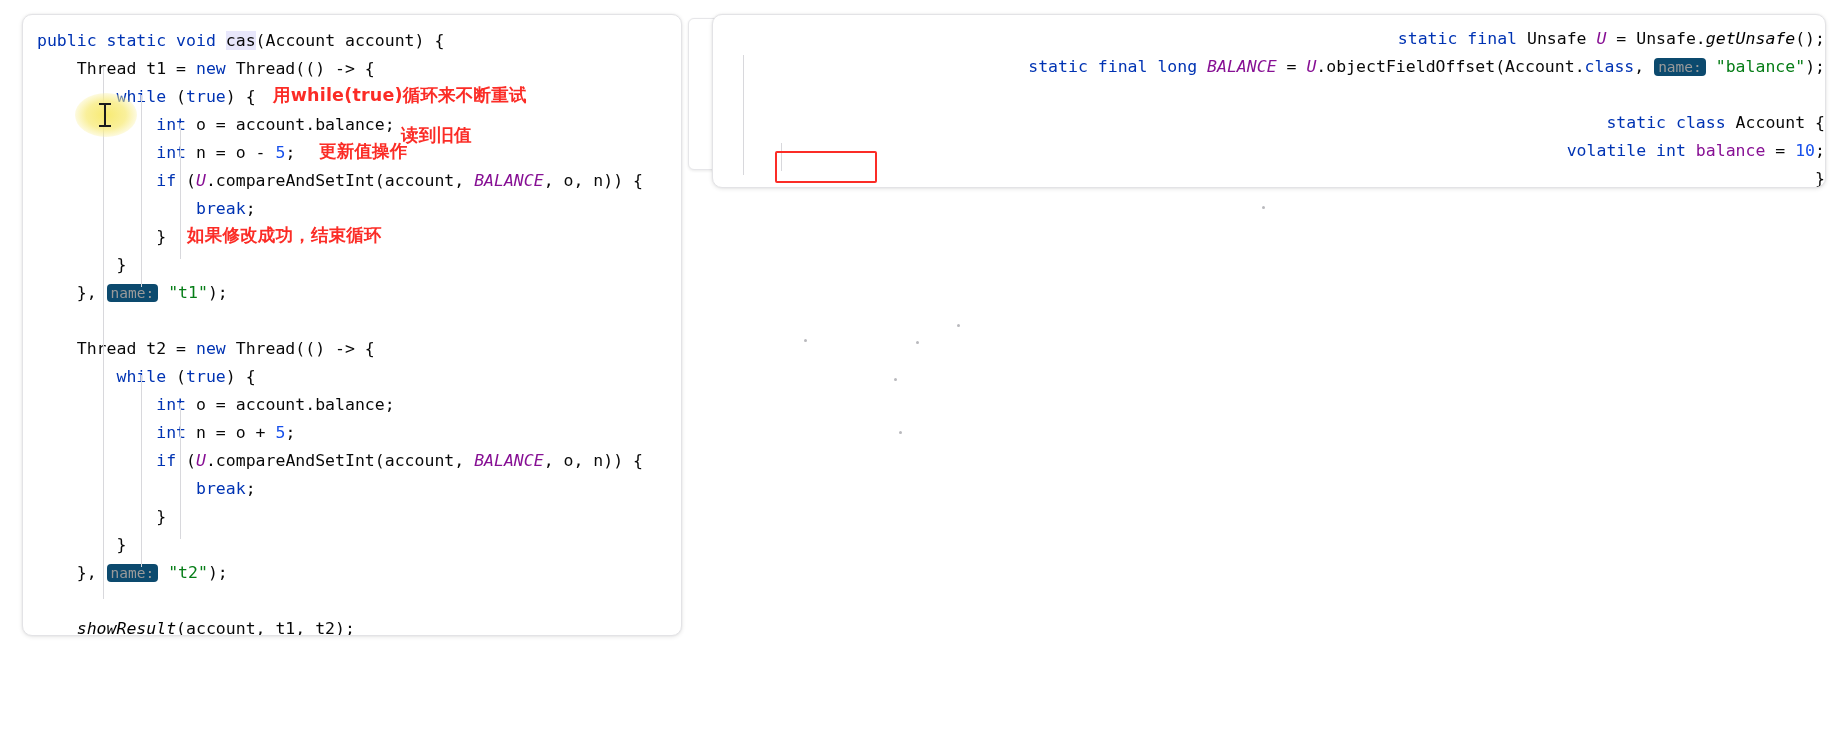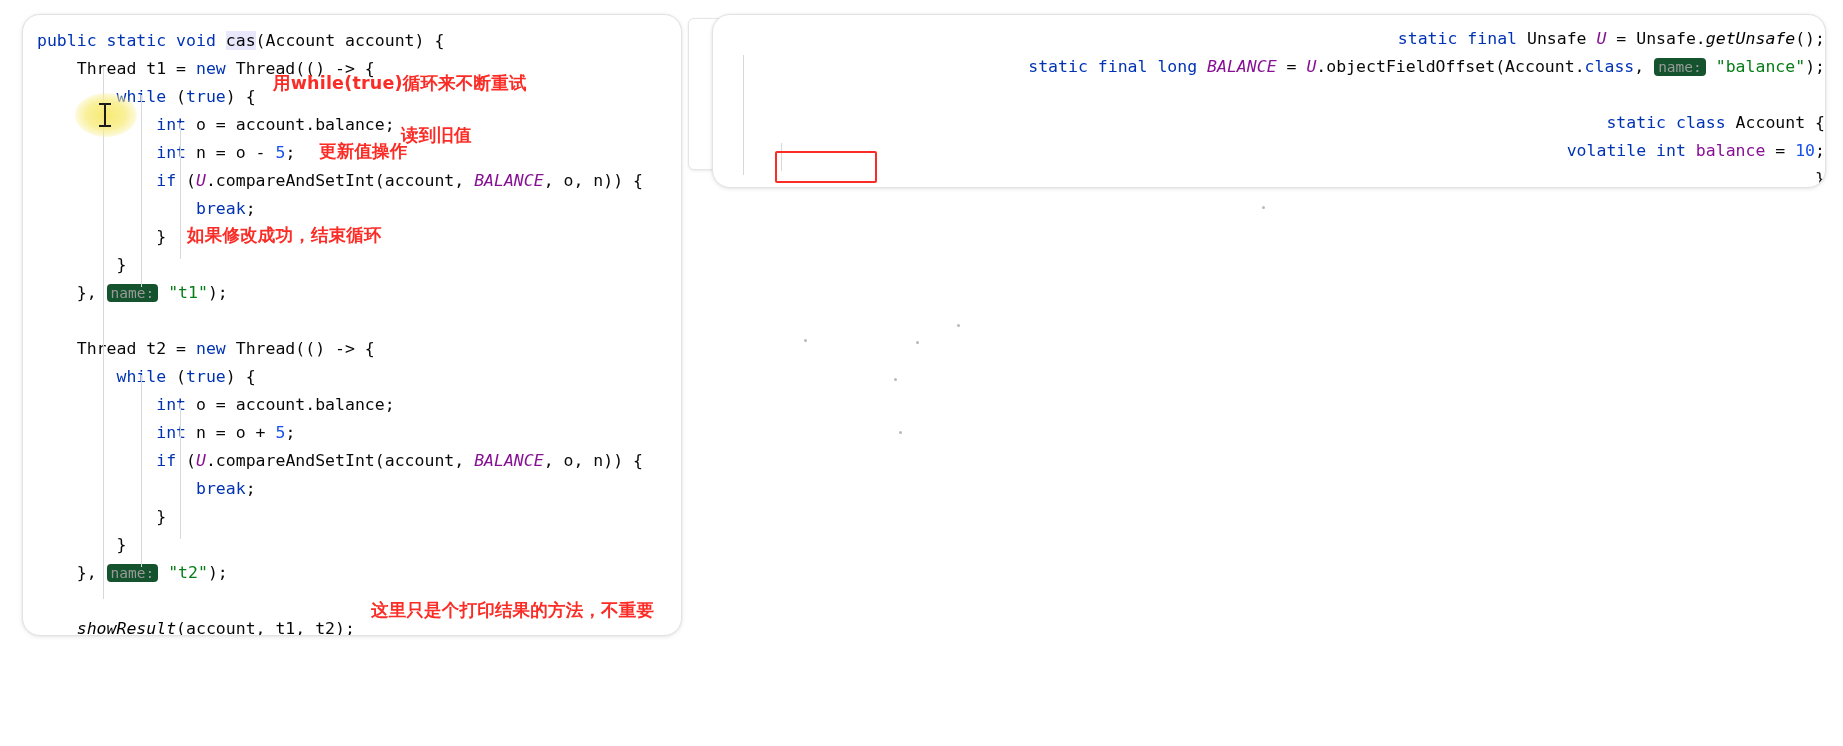--- a/index.html
+++ b/index.html
@@ -13,21 +13,21 @@
     position: relative;
     overflow: hidden;
     font-family: "DejaVu Sans Mono", monospace;
   }
 
   
   .panel {
     position: absolute;
     background: #ffffff;
     border: 1px solid #e3e3e6;
-    border-radius: 18px;
+    border-radius: 10px;
     box-shadow: 0 1px 4px rgba(0,0,0,.10), 0 0 0 1px rgba(0,0,0,.015);
     overflow: hidden;
   }
 
   #left-panel  { left: 22px;  top: 14px;  width: 658px; height: 620px; }
   #right-panel { left: 712px; top: 14px;  width: 1112px; height: 172px; }
 
   
   #behind-panel {
     position: absolute;
@@ -55,21 +55,21 @@
   
   .kw    { color: #0033b3; }          
   .num   { color: #1750eb; }
   .str   { color: #067d17; }
   .fld   { color: #871094; }          
   .ital  { color: #871094; font-style: italic; }   
   .mital { color: #000000; font-style: italic; }   
   .plain { color: #080808; }
   .param-hint {
     color: #9a9a9a;
-    background: #14532d;
+    background: #0c4a6e;
     border-radius: 4px;
     padding: 1px 4px;
     font-size: 14.5px;
   }
   .sel { background: #e8e7fb; }       
 
   
   .guide {
     position: absolute;
     width: 1px;
@@ -144,25 +144,24 @@
 
 <div class="panel" id="left-panel">
   <div class="code" id="left-code"><div class="line"><span class="kw">public</span><span class="plain"> </span><span class="kw">static</span><span class="plain"> </span><span class="kw">void</span><span class="plain"> </span><span class="sel">cas</span><span class="plain">(Account account) {</span></div><div class="line"><span class="plain">    Thread t1 = </span><span class="kw">new</span><span class="plain"> Thread(() -&gt; {</span></div><div class="line"><span class="plain">        </span><span class="kw">while</span><span class="plain"> (</span><span class="kw">true</span><span class="plain">) {</span></div><div class="line"><span class="plain">            </span><span class="kw">int</span><span class="plain"> o = account.balance;</span></div><div class="line"><span class="plain">            </span><span class="kw">int</span><span class="plain"> n = o - </span><span class="num">5</span><span class="plain">;</span></div><div class="line"><span class="plain">            </span><span class="kw">if</span><span class="plain"> (</span><span class="ital">U</span><span class="plain">.compareAndSetInt(account, </span><span class="ital">BALANCE</span><span class="plain">, o, n)) {</span></div><div class="line"><span class="plain">                </span><span class="kw">break</span><span class="plain">;</span></div><div class="line"><span class="plain">            }</span></div><div class="line"><span class="plain">        }</span></div><div class="line"><span class="plain">    }, </span><span class="param-hint">name:</span><span class="plain"> </span><span class="str">"t1"</span><span class="plain">);</span></div><div class="line"><span class="plain"></span></div><div class="line"><span class="plain">    Thread t2 = </span><span class="kw">new</span><span class="plain"> Thread(() -&gt; {</span></div><div class="line"><span class="plain">        </span><span class="kw">while</span><span class="plain"> (</span><span class="kw">true</span><span class="plain">) {</span></div><div class="line"><span class="plain">            </span><span class="kw">int</span><span class="plain"> o = account.balance;</span></div><div class="line"><span class="plain">            </span><span class="kw">int</span><span class="plain"> n = o + </span><span class="num">5</span><span class="plain">;</span></div><div class="line"><span class="plain">            </span><span class="kw">if</span><span class="plain"> (</span><span class="ital">U</span><span class="plain">.compareAndSetInt(account, </span><span class="ital">BALANCE</span><span class="plain">, o, n)) {</span></div><div class="line"><span class="plain">                </span><span class="kw">break</span><span class="plain">;</span></div><div class="line"><span class="plain">            }</span></div><div class="line"><span class="plain">        }</span></div><div class="line"><span class="plain">    }, </span><span class="param-hint">name:</span><span class="plain"> </span><span class="str">"t2"</span><span class="plain">);</span></div><div class="line"><span class="plain"></span></div><div class="line"><span class="plain">    </span><span class="mital">showResult</span><span class="plain">(account, t1, t2);</span></div></div>
 
   <div class="guide" style="left:80px;  top:52px;  height:532px;"></div>
   <div class="guide" style="left:118px; top:80px;  height:192px;"></div>
   <div class="guide" style="left:157px; top:108px; height:136px;"></div>
   <div class="guide" style="left:118px; top:360px; height:192px;"></div>
   <div class="guide" style="left:157px; top:388px; height:136px;"></div>
 
-  <div class="note note-lg" style="left:250px; top:56px;text-align:right;">用while(true)循环来不断重试</div>
+  <div class="note note-lg" style="left:250px; top:68px;text-align:right;">用while(true)循环来不断重试</div>
   <div class="note note-lg" style="left:378px; top:108px;">读到旧值</div>
   <div class="note note-lg" style="left:296px; top:124px;">更新值操作</div>
   <div class="note note-lg" style="left:164px; top:208px;text-align:right;">如果修改成功，结束循环</div>
-  <div class="note note-lg" style="left:348px; top:583px;">这里只是个打印结果的方法，不重要</div>
 
   <div id="highlight-blob"></div>
   <div id="text-cursor">
       <span></span>
     </div>
 </div>
 
 <div class="panel" id="right-panel">
   <div class="code" id="right-code"><div class="line"><span class="plain">    </span><span class="kw">static</span><span class="plain"> </span><span class="kw">final</span><span class="plain"> Unsafe </span><span class="ital">U</span><span class="plain"> = Unsafe.</span><span class="mital">getUnsafe</span><span class="plain">();</span></div><div class="line"><span class="plain">    </span><span class="kw">static</span><span class="plain"> </span><span class="kw">final</span><span class="plain"> </span><span class="kw">long</span><span class="plain"> </span><span class="ital">BALANCE</span><span class="plain"> = </span><span class="ital">U</span><span class="plain">.objectFieldOffset(Account.</span><span class="kw">class</span><span class="plain">, </span><span class="param-hint">name:</span><span class="plain"> </span><span class="str">"balance"</span><span class="plain">);</span></div><div class="line"><span class="plain"></span></div><div class="line"><span class="plain">    </span><span class="kw">static</span><span class="plain"> </span><span class="kw">class</span><span class="plain"> Account {</span></div><div class="line"><span class="plain">        </span><span class="kw">volatile</span><span class="plain"> </span><span class="kw">int</span><span class="plain"> </span><span class="fld">balance</span><span class="plain"> = </span><span class="num">10</span><span class="plain">;</span></div><div class="line"><span class="plain">    }</span></div></div>
 

